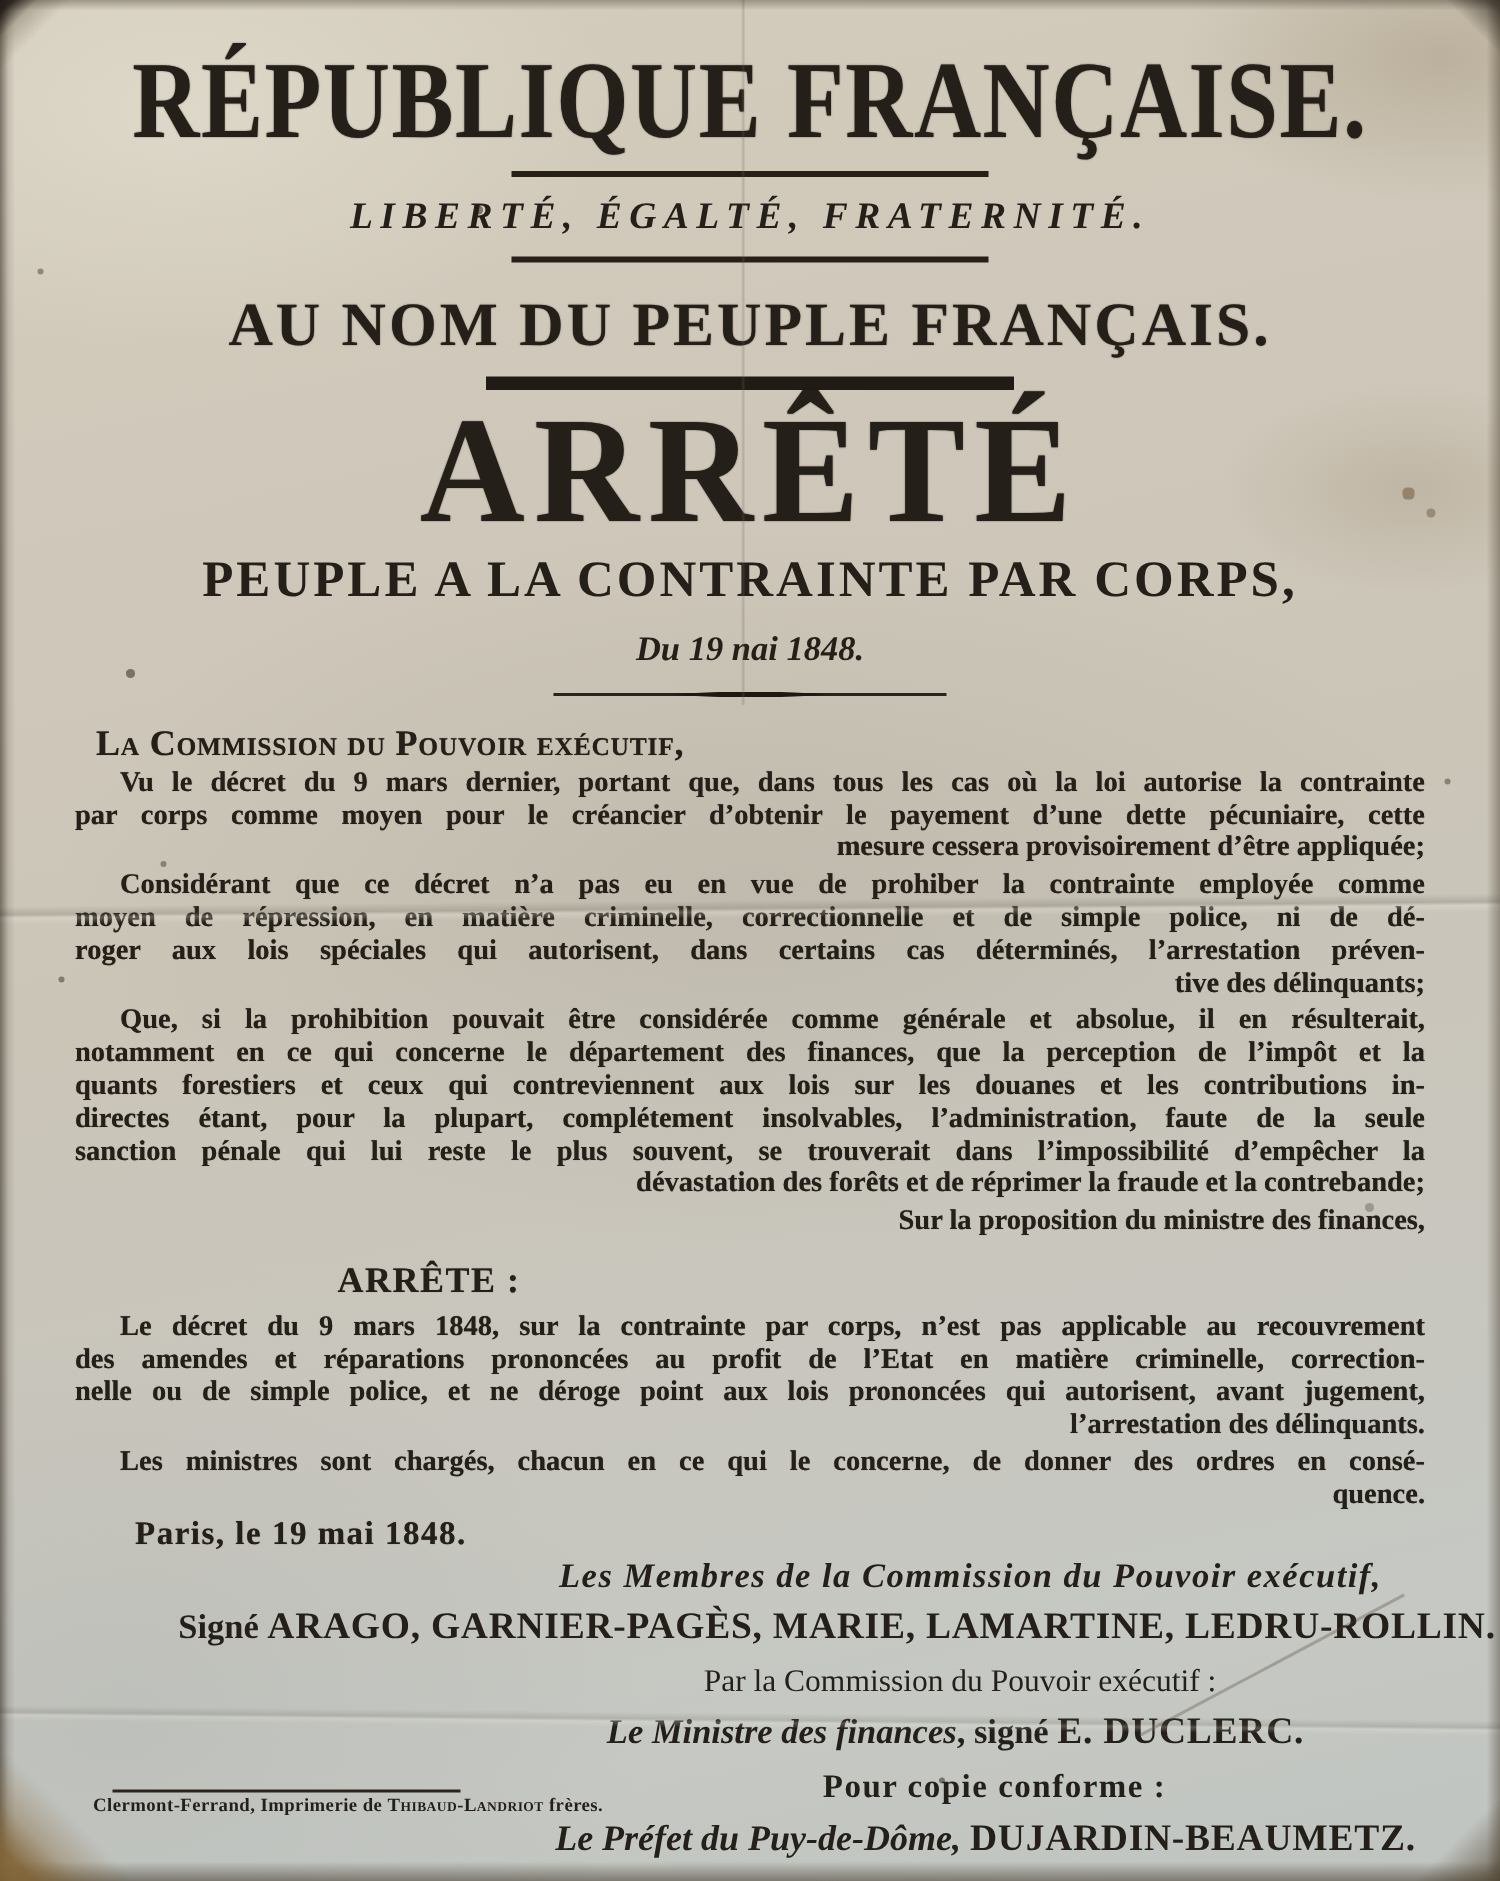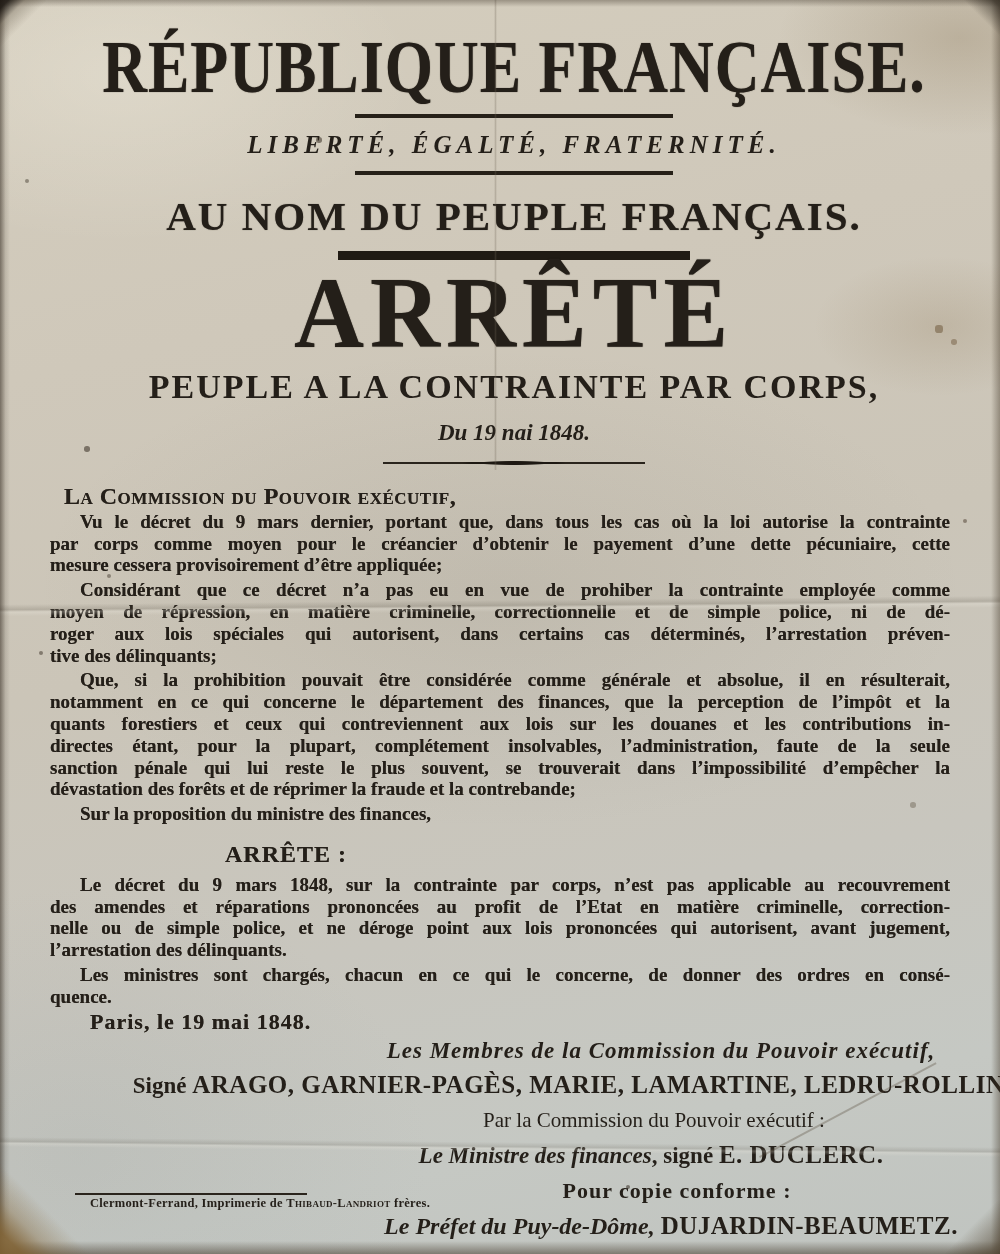--- a/index.html
+++ b/index.html
@@ -35,21 +35,21 @@
     background:linear-gradient(180deg,transparent,rgba(92,86,74,0.18) 45%,rgba(235,232,222,0.26) 65%,transparent);}
   .crease-d2{left:760px;bottom:96px;width:200px;height:2px;transform:rotate(-28deg);transform-origin:left bottom;background:rgba(75,64,48,0.3);}
   .specks{left:0;top:0;width:2px;height:2px;background:transparent;border-radius:50%;
     box-shadow:86px 448px 0 2px rgba(40,30,20,.5), 40px 652px 0 1px rgba(40,30,20,.45),
                938px 328px 0 3px rgba(95,70,40,.45), 953px 341px 0 2px rgba(95,70,40,.4),
                318px 139px 0 2px rgba(40,30,20,.5), 26px 180px 0 1px rgba(40,30,20,.4),
                964px 520px 0 1px rgba(60,45,28,.45), 912px 804px 0 2px rgba(60,45,28,.3),
                627px 1186px 0 1px rgba(40,30,20,.5), 108px 575px 0 1px rgba(40,30,20,.4);}
 
   
-  .ink{color:#241f19;padding-left:28px;}
+  .ink{color:#241f19;}
   .hdr{text-align:center;}
   .title{
     margin:24px 0 0;font-weight:bold;font-size:62px;line-height:74px;letter-spacing:1px;
     transform:scale(1.0,1.18);transform-origin:center top;white-space:nowrap;
     text-shadow:0 0 1px rgba(30,24,16,.65);
   }
   .rule{height:4px;background:#262018;margin:0 auto;}
   .rule1{width:318px;margin-top:16px;}
   .rule2{width:318px;margin-top:12px;}
   .motto{margin-top:13px;font-size:25px;font-weight:bold;font-style:italic;letter-spacing:5px;white-space:nowrap;}
@@ -66,21 +66,21 @@
   .swell::before{content:"";position:absolute;left:0;right:0;top:4px;height:1.6px;background:#2a241c;}
   .swell::after{content:"";position:absolute;left:50%;top:50%;width:150px;height:5px;
     transform:translate(-50%,-50%);background:radial-gradient(ellipse 50% 50% at center,#1d1812 60%,transparent 72%);}
 
   
   .bodytext{padding:0 50px;margin-top:18px;font-weight:bold;font-size:19px;line-height:21.8px;
     text-shadow:0 0 0.5px rgba(35,28,20,.7);}
   .opening{font-variant:small-caps;font-size:24px;letter-spacing:0.5px;text-indent:14px;margin-bottom:3px;}
   .para{margin:0 0 3px;}
   .bl{text-align:justify;text-align-last:justify;}
-  .ll{text-align:left;}
+  .ll{text-align:right;}
   .ind{text-indent:30px;}
   .arrete-heading{margin:19px 0 8px 175px;font-size:24px;font-weight:bold;letter-spacing:1px;}
   .place-date{margin-top:3px;font-size:22px;text-indent:40px;letter-spacing:1px;}
 
   
   .sigs{margin-top:6px;font-weight:bold;}
   .sig-line{text-align:center;white-space:nowrap;}
   .sig-members{font-size:23px;font-style:italic;transform:translateX(147px);letter-spacing:1px;}
   .sig-names{margin-top:7px;font-size:25px;transform:translateX(58px);letter-spacing:0.5px;}
   .sig-names .plain{font-size:23px;letter-spacing:0;}

